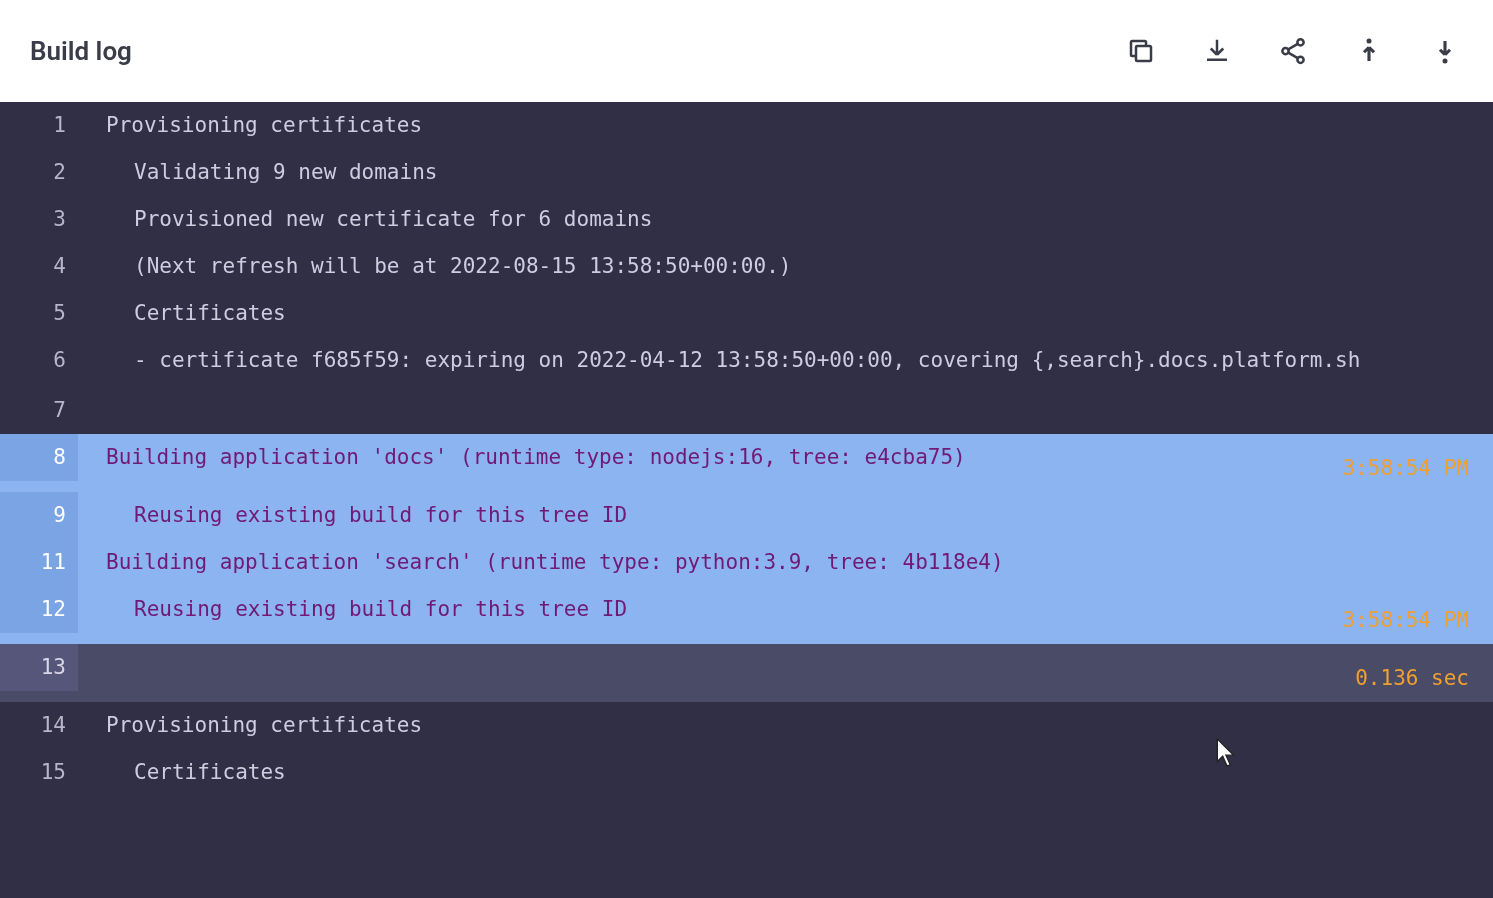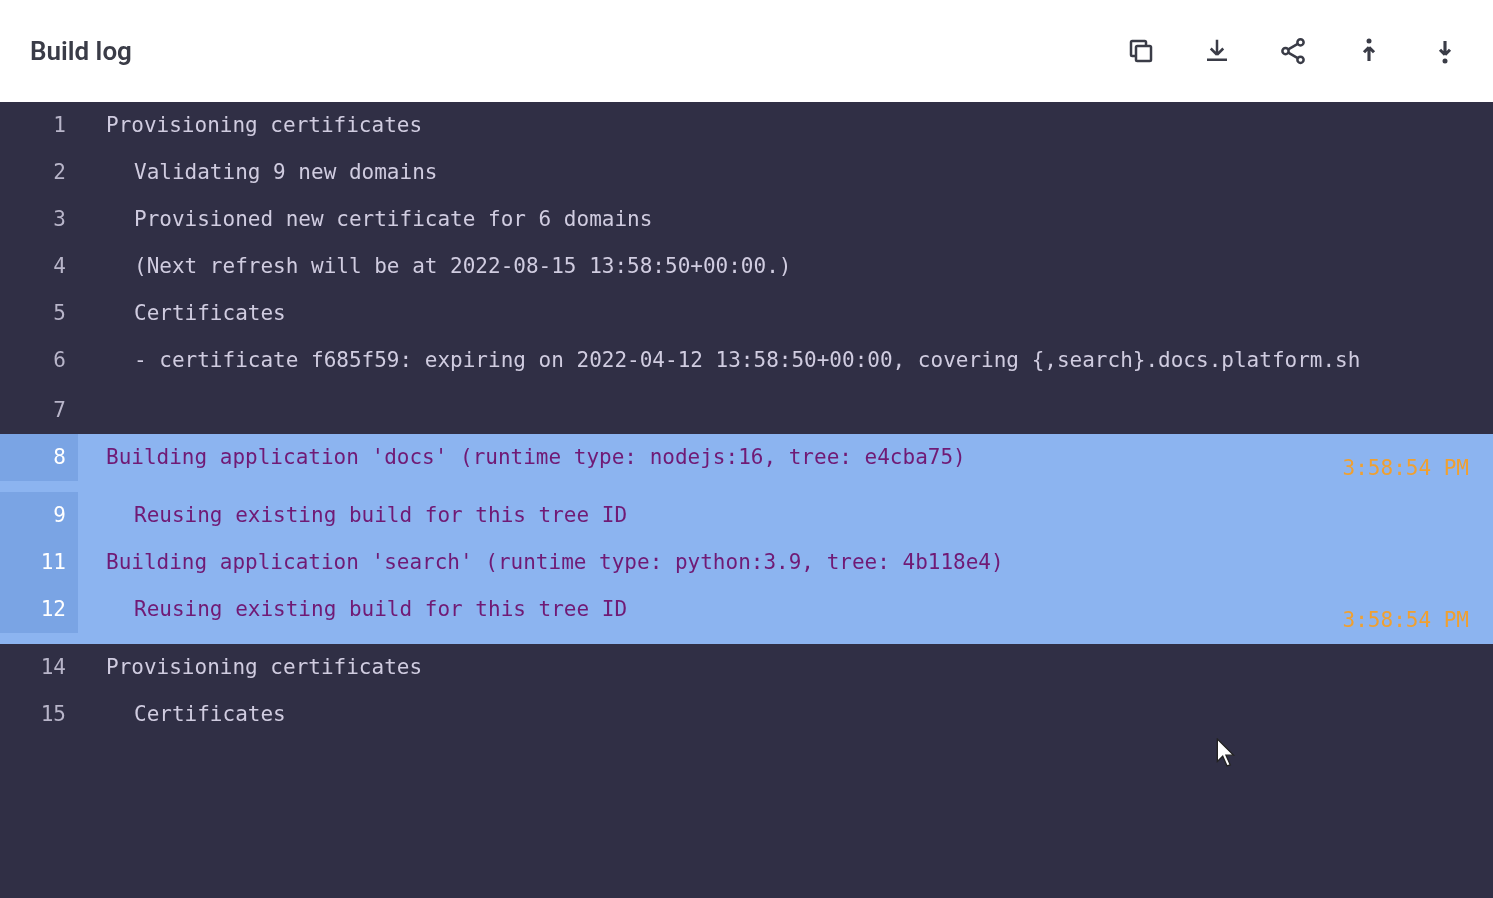--- a/index.html
+++ b/index.html
@@ -203,20 +203,25 @@
         </div>
         <div class="log-row selected">
           <div class="line-num">11</div>
           <div class="line-text">Building application 'search' (runtime type: python:3.9, tree: 4b118e4)</div>
         </div>
         <div class="log-row selected">
           <div class="line-num">12</div>
           <div class="line-text indent1">Reusing existing build for this tree ID</div>
           <div class="timestamp">3:58:54 PM</div>
         </div>
+        <div class="log-row hovered">
+          <div class="line-num">13</div>
+          <div class="line-text"></div>
+          <div class="timestamp">0.136 sec</div>
+        </div>
         <div class="log-row">
           <div class="line-num">14</div>
           <div class="line-text">Provisioning certificates</div>
         </div>
         <div class="log-row">
           <div class="line-num">15</div>
           <div class="line-text indent1">Certificates</div>
         </div>
       </div>
     <svg class="cursor" style="left:1216px; top:636px;" viewBox="0 0 20 28">

